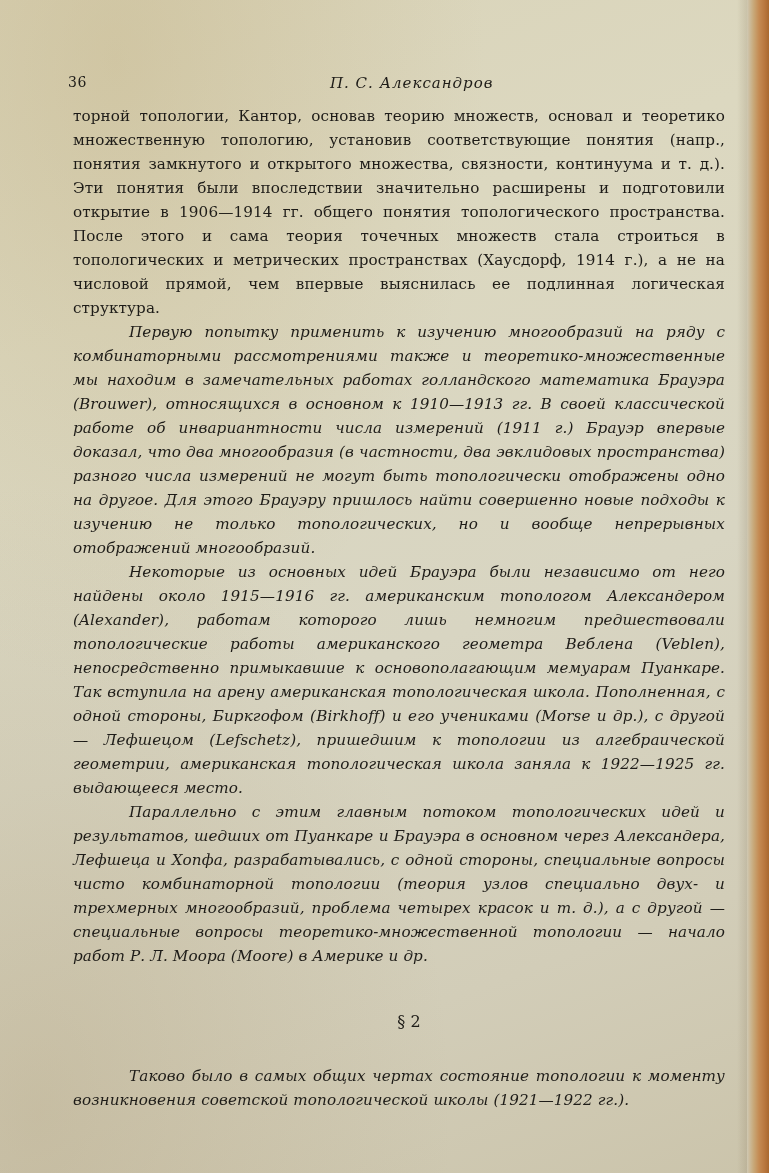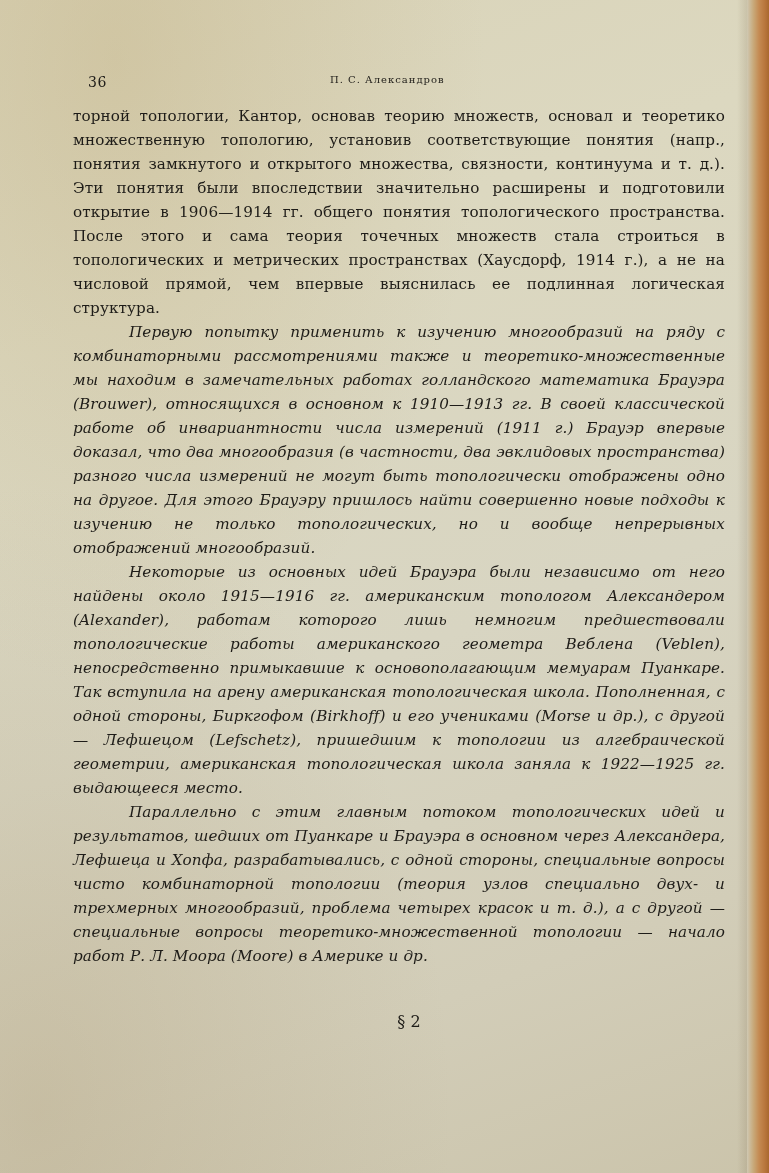--- a/index.html
+++ b/index.html
@@ -17,24 +17,24 @@
   }
   .edge {
     position: absolute; top: 0; right: 0; width: 22px; height: 1173px;
     background: linear-gradient(90deg, #cfc8b2 0%, #c8a878 30%, #c48a52 55%, #b9773e 80%, #a8682f 100%);
   }
   .edge-shadow {
     position: absolute; top: 0; right: 22px; width: 10px; height: 1173px;
     background: linear-gradient(90deg, rgba(0,0,0,0), rgba(120,100,70,0.18));
   }
   .page-number {
-    position: absolute; left: 88px; top: 74px; font-size: 14px; letter-spacing: 0.5px;
+    position: absolute; left: 68px; top: 74px; font-size: 14px; letter-spacing: 0.5px;
   }
   .running-head {
-    position: absolute; left: 330px; top: 74px; font-size: 10px; letter-spacing: 1px; text-align: right;
+    position: absolute; left: 330px; top: 74px; font-size: 15px; font-style: italic; letter-spacing: 1px; text-align: right;
   }
   .text {
     position: absolute; left: 73px; top: 104px; width: 652px;
     font-size: 15.2px; line-height: 24px;
     text-align: justify; hyphens: manual;
     letter-spacing: 0.1px;
   }
   .text p { margin: 0; text-indent: 0; }
   .text p.indent { text-indent: 56px; font-style: italic; }
   .section-mark {
@@ -54,13 +54,14 @@
 <div class="running-head">П. С. Александров</div>
 
 <div class="text">
   <p>торной топологии, Кантор, основав теорию множеств, основал и теоретико множественную топологию, установив соответствующие понятия (напр., понятия замкнутого и открытого множества, связности, континуума и т. д.). Эти понятия были впоследствии значительно расширены и подготовили открытие в 1906—1914 гг. общего понятия топологического пространства. После этого и сама теория точечных множеств стала строиться в топологических и метрических пространствах (Хаусдорф, 1914 г.), а не на числовой прямой, чем впервые выяснилась ее подлинная логическая структура.</p>
   <p class="indent">Первую попытку применить к изучению многообразий на ряду с комбинаторными рассмотрениями также и теоретико-множественные мы находим в замечательных работах голландского математика Брауэра (Brouwer), относящихся в основном к 1910—1913 гг. В своей классической работе об инвариантности числа измерений (1911 г.) Брауэр впервые доказал, что два многообразия (в частности, два эвклидовых пространства) разного числа измерений не могут быть топологически отображены одно на другое. Для этого Брауэру пришлось найти совершенно новые подходы к изучению не только топологических, но и вообще непрерывных отображений многообразий.</p>
   <p class="indent">Некоторые из основных идей Брауэра были независимо от него найдены около 1915—1916 гг. американским топологом Александером (Alexander), работам которого лишь немногим предшествовали топологические работы американского геометра Веблена (Veblen), непосредственно примыкавшие к основополагающим мемуарам Пуанкаре. Так вступила на арену американская топологическая школа. Пополненная, с одной стороны, Биркгофом (Birkhoff) и его учениками (Morse и др.), с другой — Лефшецом (Lefschetz), пришедшим к топологии из алгебраической геометрии, американская топологическая школа заняла к 1922—1925 гг. выдающееся место.</p>
   <p class="indent">Параллельно с этим главным потоком топологических идей и результатов, шедших от Пуанкаре и Брауэра в основном через Александера, Лефшеца и Хопфа, разрабатывались, с одной стороны, специальные вопросы чисто комбинаторной топологии (теория узлов специально двух- и трехмерных многообразий, проблема четырех красок и т. д.), а с другой — специальные вопросы теоретико-множественной топологии — начало работ Р. Л. Моора (Moore) в Америке и др.</p>
 
   <div class="section-mark">§ 2</div>
 
+  <p class="indent after-section">Таково было в самых общих чертах состояние топологии к моменту возникновения советской топологической школы (1921—1922 гг.).</p>
 </div>
 
 </body></html>

